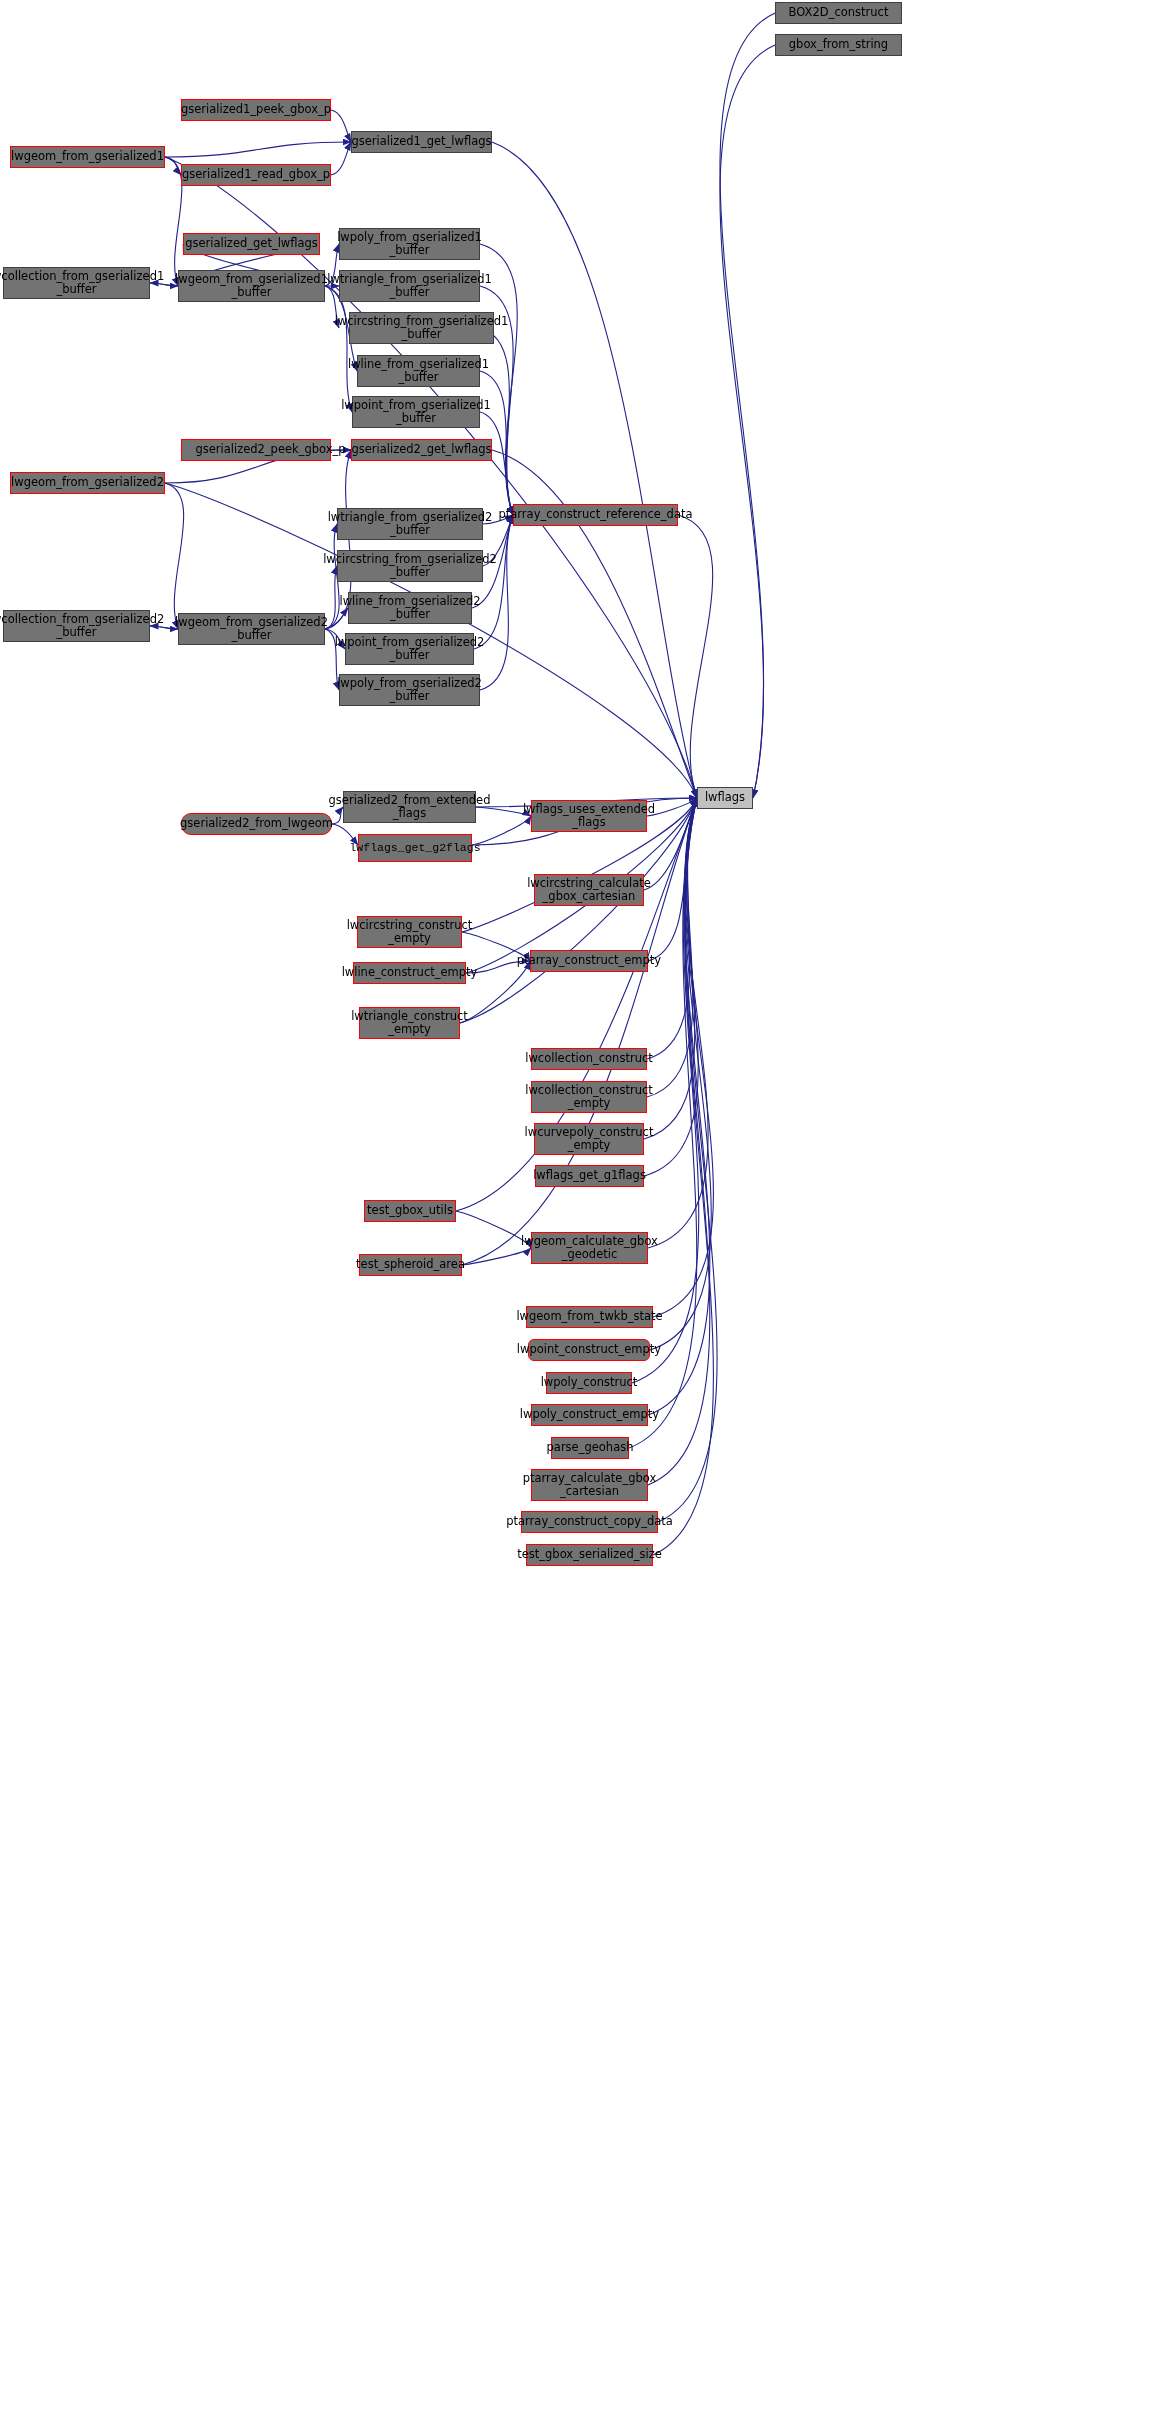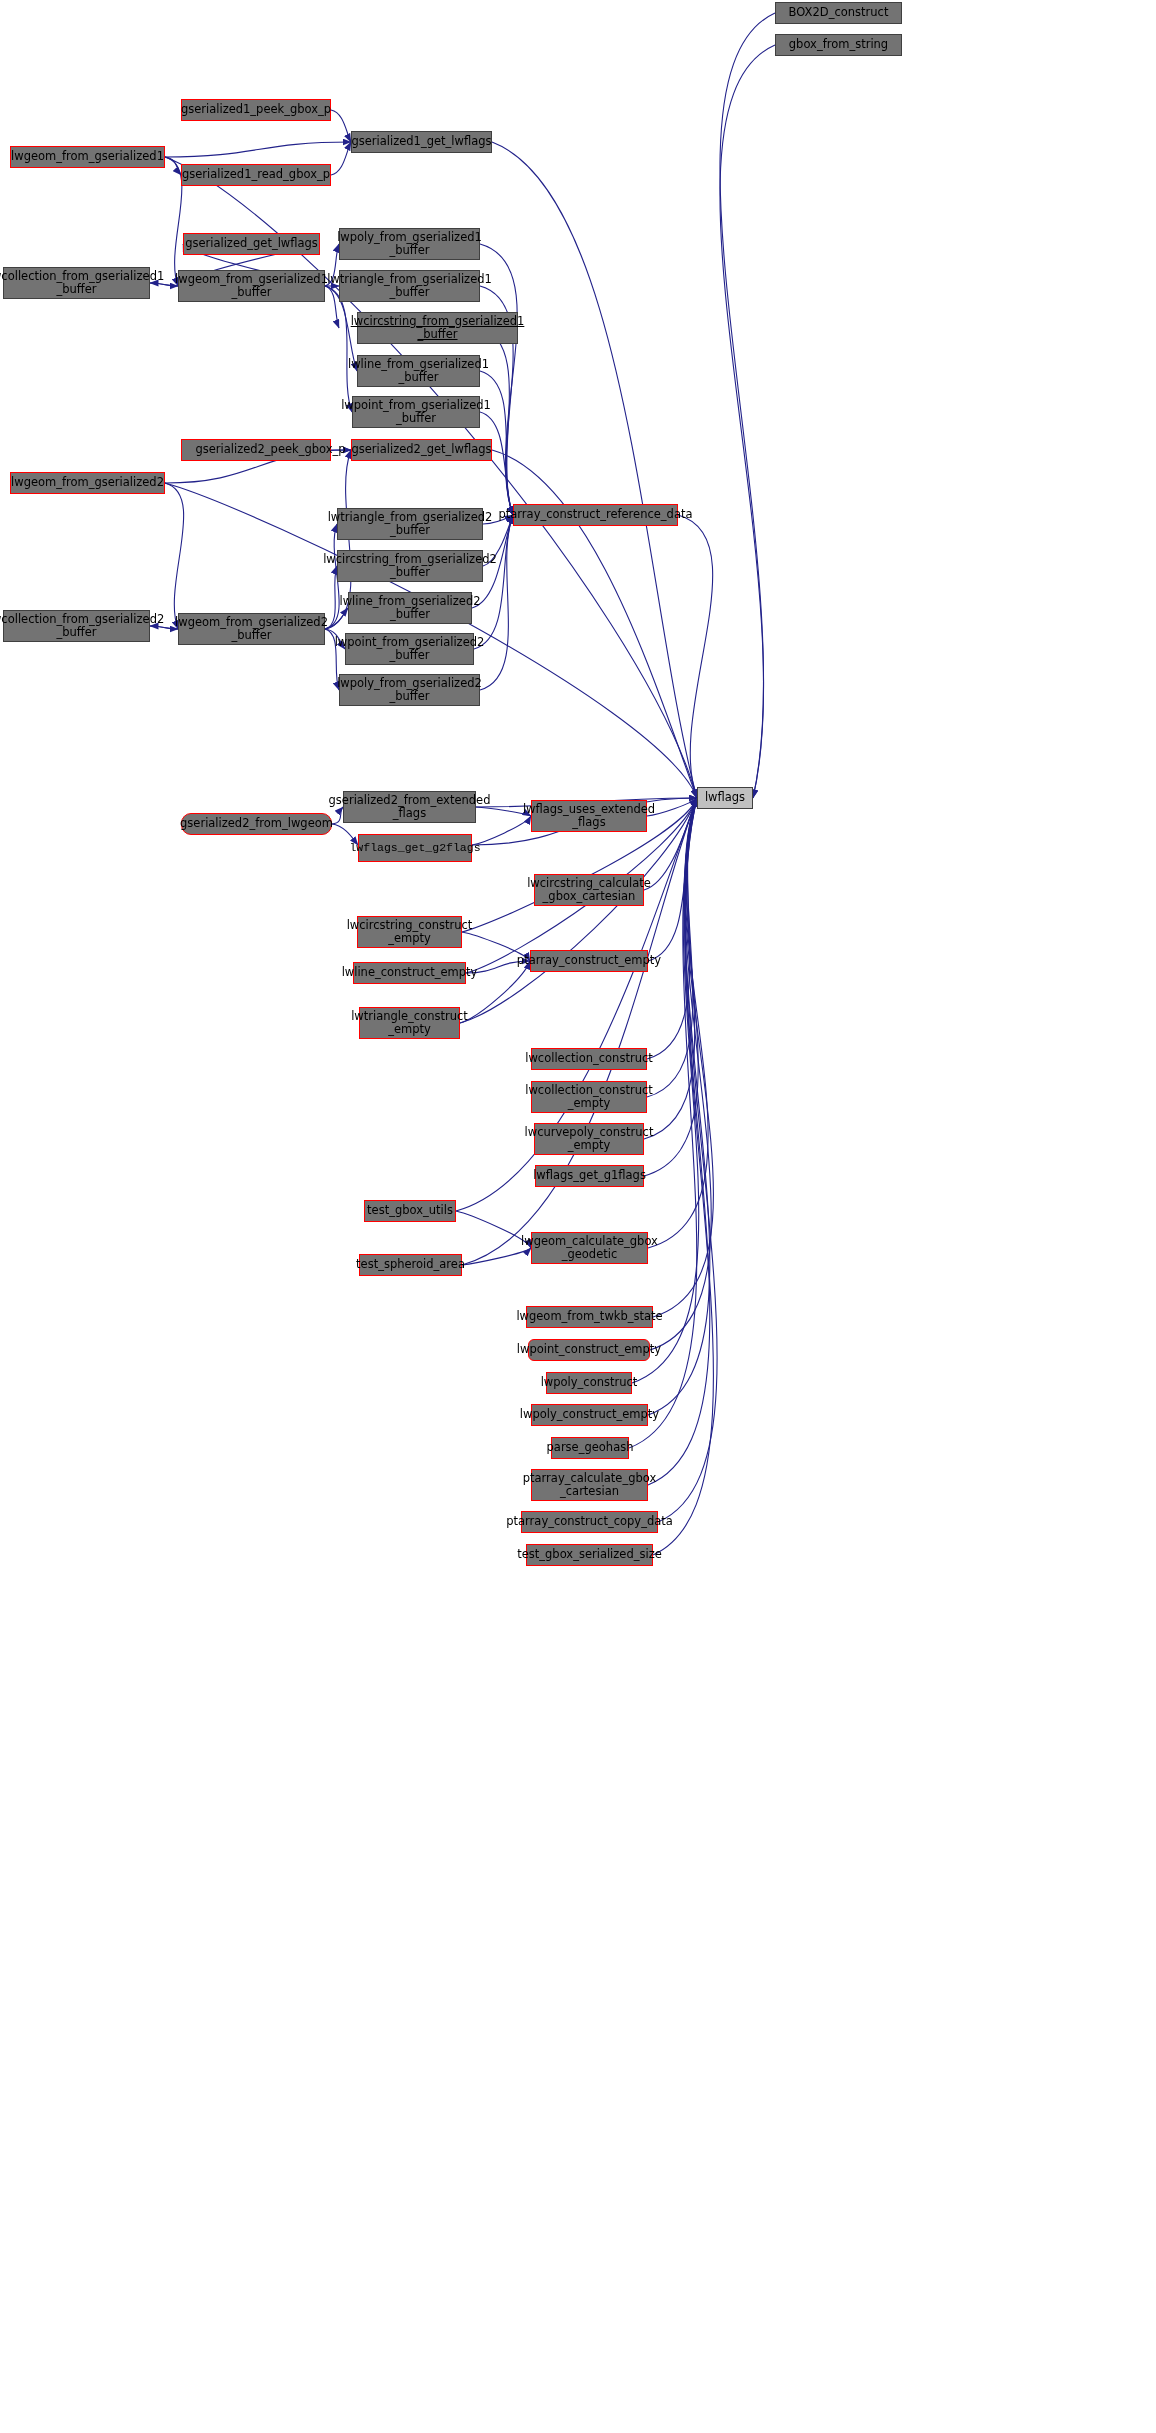--- a/index.html
+++ b/index.html
@@ -144,21 +144,21 @@
       <div class="node " style="left: 181px; top: 164px; width: 150px; height: 22px;">gserialized1_read_gbox_p</div>
       <div class="node " style="left: 183px; top: 233px; width: 137px; height: 22px;">gserialized_get_lwflags</div>
       <div class="node black" style="left: 339px; top: 228px; width: 141px; height: 32px;">lwpoly_from_gserialized1
 _buffer</div>
       <div class="node black" style="left: 3px; top: 267px; width: 147px; height: 32px;">lwcollection_from_gserialized1
 _buffer</div>
       <div class="node black" style="left: 178px; top: 270px; width: 147px; height: 32px;">lwgeom_from_gserialized1
 _buffer</div>
       <div class="node black" style="left: 339px; top: 270px; width: 141px; height: 32px;">lwtriangle_from_gserialized1
 _buffer</div>
-      <div class="node black" style="left: 357px; top: 312px; width: 161px; height: 32px; text-decoration: underline;">lwcircstring_from_gserialized1
+      <div class="node black" style="left: 349px; top: 312px; width: 145px; height: 32px;">lwcircstring_from_gserialized1
 _buffer</div>
       <div class="node black" style="left: 357px; top: 355px; width: 123px; height: 32px;">lwline_from_gserialized1
 _buffer</div>
       <div class="node black" style="left: 352px; top: 396px; width: 128px; height: 32px;">lwpoint_from_gserialized1
 _buffer</div>
       <div class="node " style="left: 181px; top: 439px; width: 150px; height: 22px; padding-left: 32px;">gserialized2_peek_gbox_p</div>
       <div class="node " style="left: 351px; top: 439px; width: 141px; height: 22px;">gserialized2_get_lwflags</div>
       <div class="node " style="left: 10px; top: 472px; width: 155px; height: 22px;">lwgeom_from_gserialized2</div>
       <div class="node " style="left: 513px; top: 504px; width: 165px; height: 22px;">ptarray_construct_reference_data</div>
       <div class="node black" style="left: 337px; top: 508px; width: 146px; height: 32px;">lwtriangle_from_gserialized2

